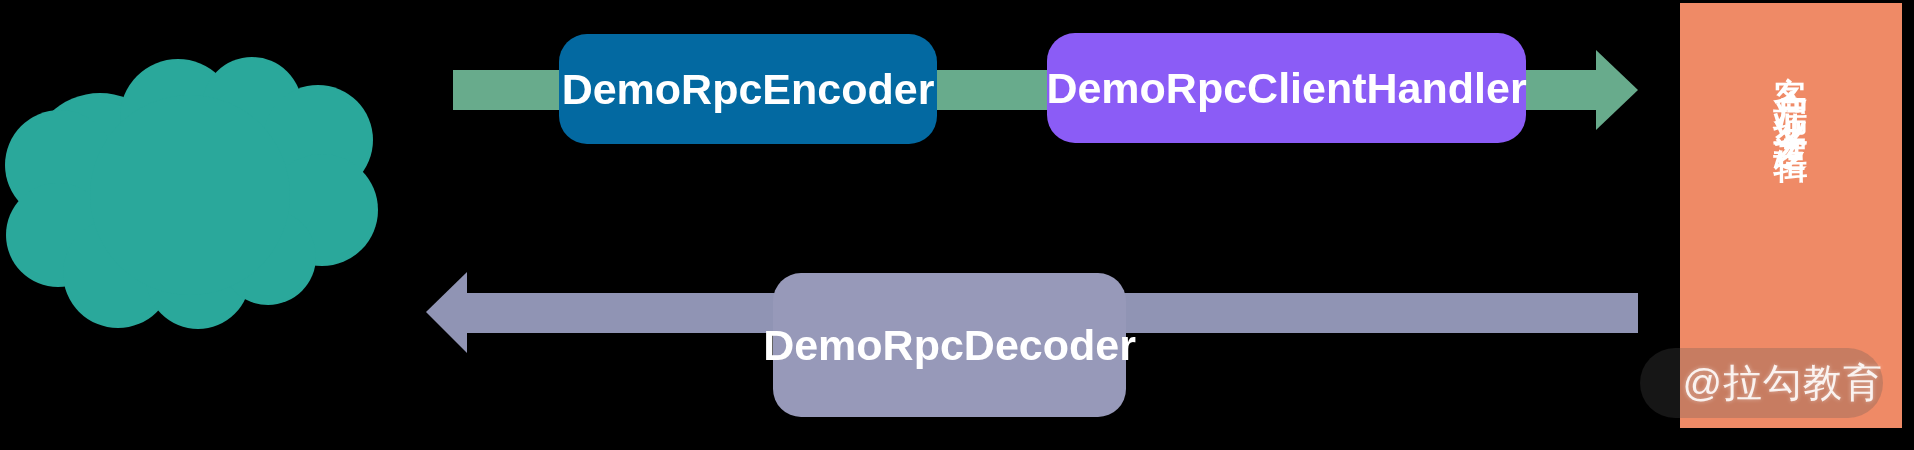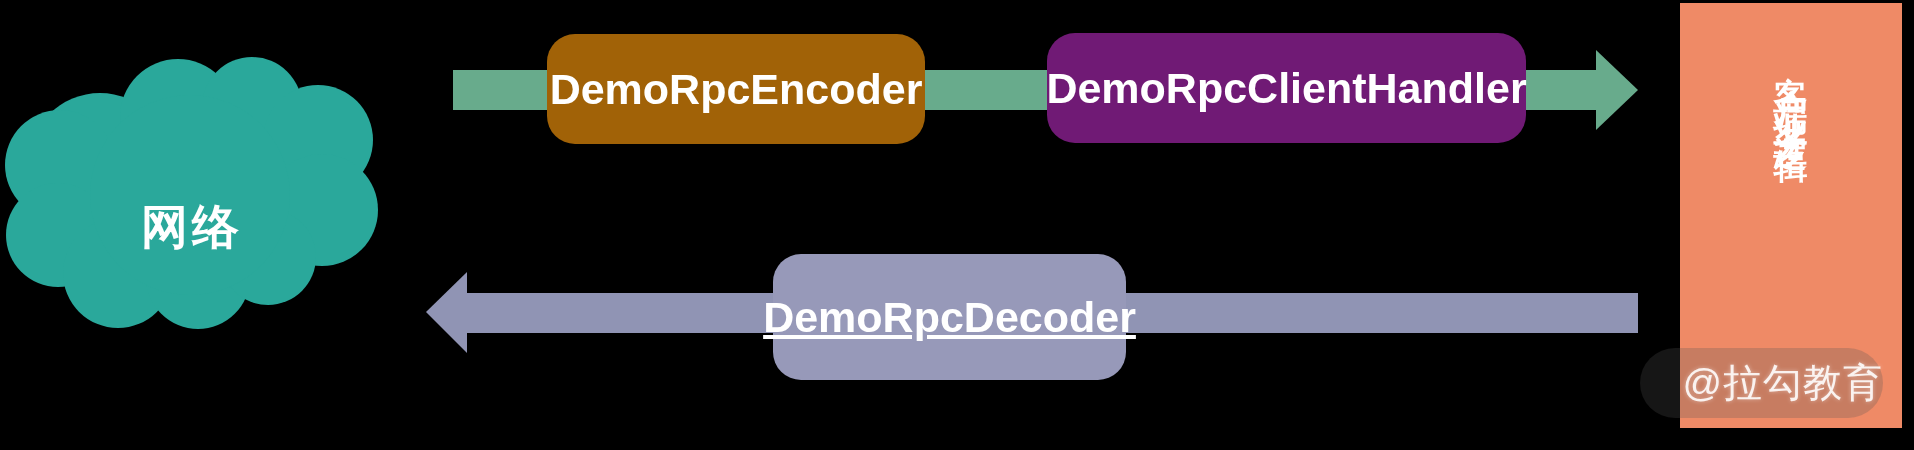--- a/index.html
+++ b/index.html
@@ -35,21 +35,21 @@
   }
 
   
   .pipebox{
     display:flex;align-items:center;justify-content:center;
     border-radius:28px;color:#fff;
     font-size:43px;font-weight:600;white-space:nowrap;
   }
   .encoder-box{left:547px;top:34px;width:378px;height:110px;background:#66aa8b;}
   .handler-box{left:1047px;top:33px;width:479px;height:110px;background:#66aa8b;}
-  .decoder-box{left:773px;top:254px;width:353px;height:126px;background:#9799b9;text-decoration:underline;}
+  .decoder-box{left:773px;top:273px;width:353px;height:144px;background:#9799b9;}
 
   
   .client-panel{left:1680px;top:3px;width:222px;height:425px;background:#ef8a66;}
   .client-label{
     position:absolute;left:50%;top:46px;transform:translateX(-50%);
     writing-mode:vertical-rl;text-orientation:upright;
     color:#fff;font-size:34px;font-weight:600;letter-spacing:12px;
     line-height:1;
   }
 
@@ -78,31 +78,30 @@
       <circle cx="252" cy="62" r="50"></circle>
       <circle cx="318" cy="95" r="55"></circle>
       <circle cx="322" cy="165" r="56"></circle>
       <circle cx="58" cy="190" r="52"></circle>
       <circle cx="118" cy="228" r="55"></circle>
       <circle cx="198" cy="232" r="52"></circle>
       <circle cx="268" cy="212" r="48"></circle>
       <circle cx="190" cy="150" r="100"></circle>
     </g>
   </svg>
-  <div class="abs cloud-label">网络</div>
 </div>
 
 <div class="abs shaft req-shaft" style="background-color: rgb(104, 171, 140);"></div>
 <div class="abs req-head" style="border-left-color: rgb(104, 171, 140);"></div>
 
-<div class="abs pipebox encoder-box" style="background-color: #a16207;">
+<div class="abs pipebox encoder-box" style="background-color: #0369a1; margin-left: 12px;">
   <span>DemoRpcEncoder</span>
 </div>
 
-<div class="abs pipebox handler-box" style="background-color: #701a75;">
+<div class="abs pipebox handler-box" style="background-color: #8b5cf6;">
   <span>DemoRpcClientHandler</span>
 </div>
 
 <div class="abs resp-head" style="border-right-color: rgb(144, 148, 180);"></div>
 <div class="abs shaft resp-shaft" style="background-color: rgb(144, 148, 180);"></div>
 
 <div class="abs pipebox decoder-box" style="background-color: rgb(151, 153, 185);">
   <span>DemoRpcDecoder</span>
 </div>
 

